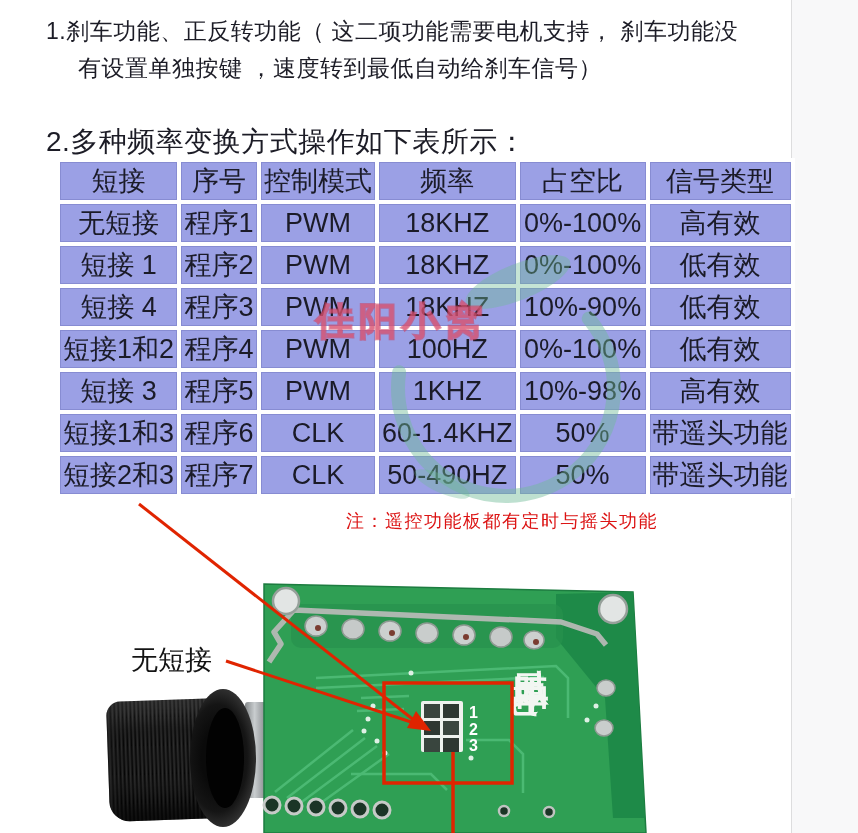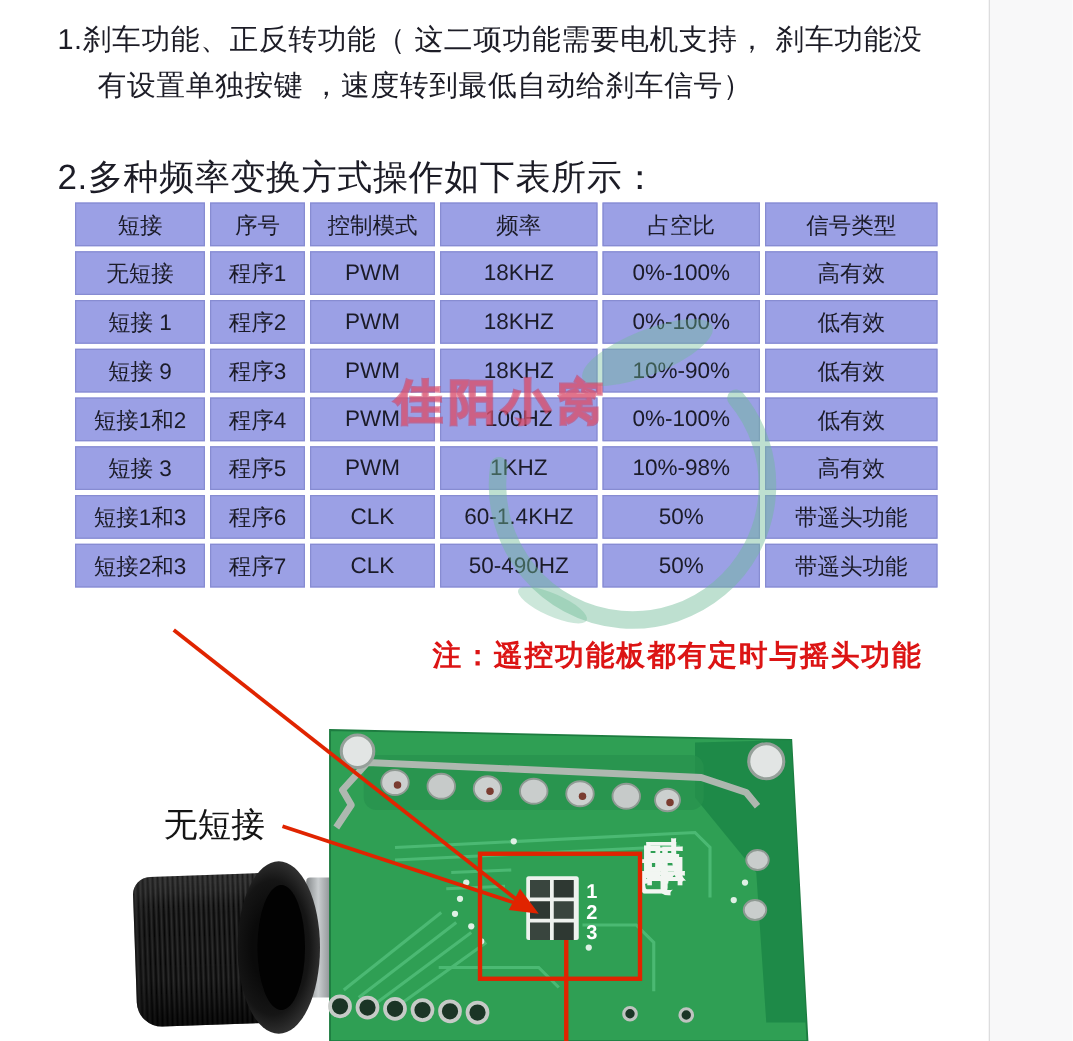--- a/index.html
+++ b/index.html
@@ -22,36 +22,36 @@
   .t3{left:30px;top:123px;font-size:28px;}
 
   
   .spec-table{
     position:absolute;left:40px;top:158px;z-index:4;
     border-collapse:separate;border-spacing:4px;
     background:#ffffff;
   }
   .spec-table td,.spec-table th{
     background:#9ba0e5;border:1px solid #878cd2;
-    font-size:18px;font-weight:400;text-align:center;vertical-align:middle;
+    font-size:27px;font-weight:400;text-align:center;vertical-align:middle;
     height:33px;padding:0 2px;color:#1b1b28;white-space:nowrap;
   }
   col.c0{width:104px}col.c1{width:76px}col.c2{width:100px}
   col.c3{width:126px}col.c4{width:126px}col.c5{width:138px}
 
   
   .wm-swirl{left:330px;top:248px;z-index:6;pointer-events:none;}
   .wm-text{
     left:300px;top:296px;z-index:7;font-size:38px;font-weight:bold;letter-spacing:5px;
     color:rgba(236,124,146,.55);-webkit-text-stroke:2px rgba(208,60,92,.55);
     white-space:nowrap;pointer-events:none;
   }
 
   
-  .note{left:330px;top:509px;font-size:23px;letter-spacing:1.5px;white-space:nowrap;z-index:5;font-weight:bold;}
+  .note{left:330px;top:509px;font-size:18px;letter-spacing:1.5px;white-space:nowrap;z-index:5;}
 
   
   .pcb-svg{left:245px;top:578px;z-index:10;}
   .brand{
     left:492px;top:640px;width:44px;height:160px;z-index:11;
     writing-mode:vertical-rl;transform:scaleX(-1);
     font-size:36px;font-weight:bold;color:#f2f6f2;letter-spacing:5px;line-height:44px;
   }
   .no-short{left:115px;top:642px;font-size:27px;font-weight:500;color:#141414;z-index:12;white-space:nowrap;}
 
@@ -111,21 +111,21 @@
       </tr>
       <tr>
         <td>短接 1</td>
         <td>程序2</td>
         <td>PWM</td>
         <td>18KHZ</td>
         <td>0%-100%</td>
         <td>低有效</td>
       </tr>
       <tr>
-        <td>短接 9</td>
+        <td>短接 4</td>
         <td>程序3</td>
         <td>PWM</td>
         <td>18KHZ</td>
         <td>10%-90%</td>
         <td>低有效</td>
       </tr>
       <tr>
         <td>短接1和2</td>
         <td>程序4</td>
         <td>PWM</td>

